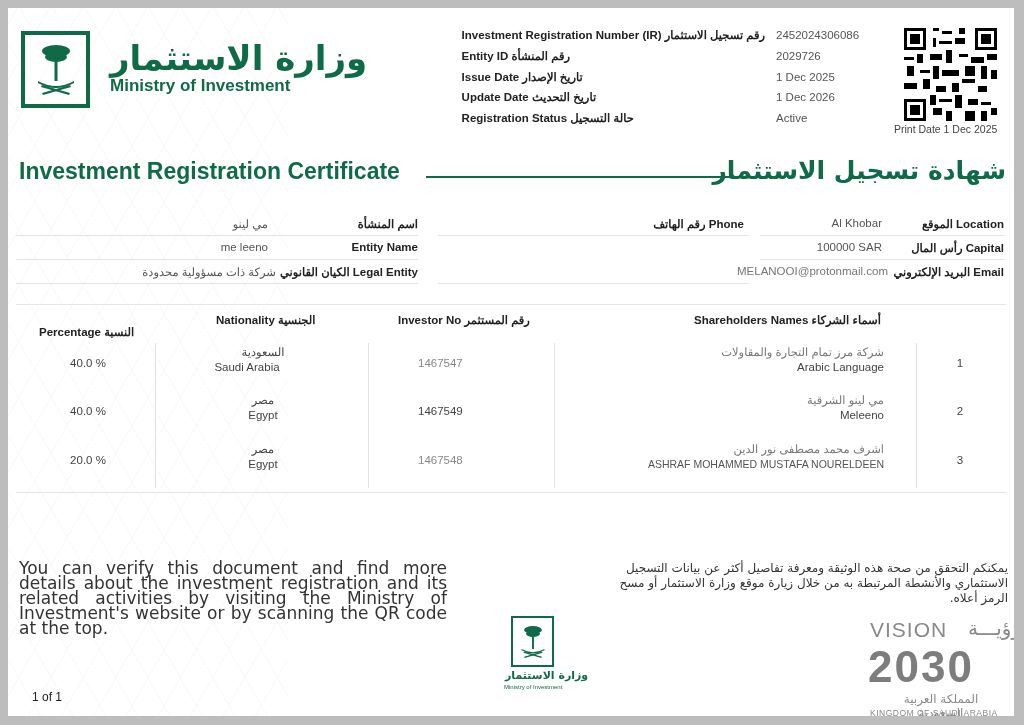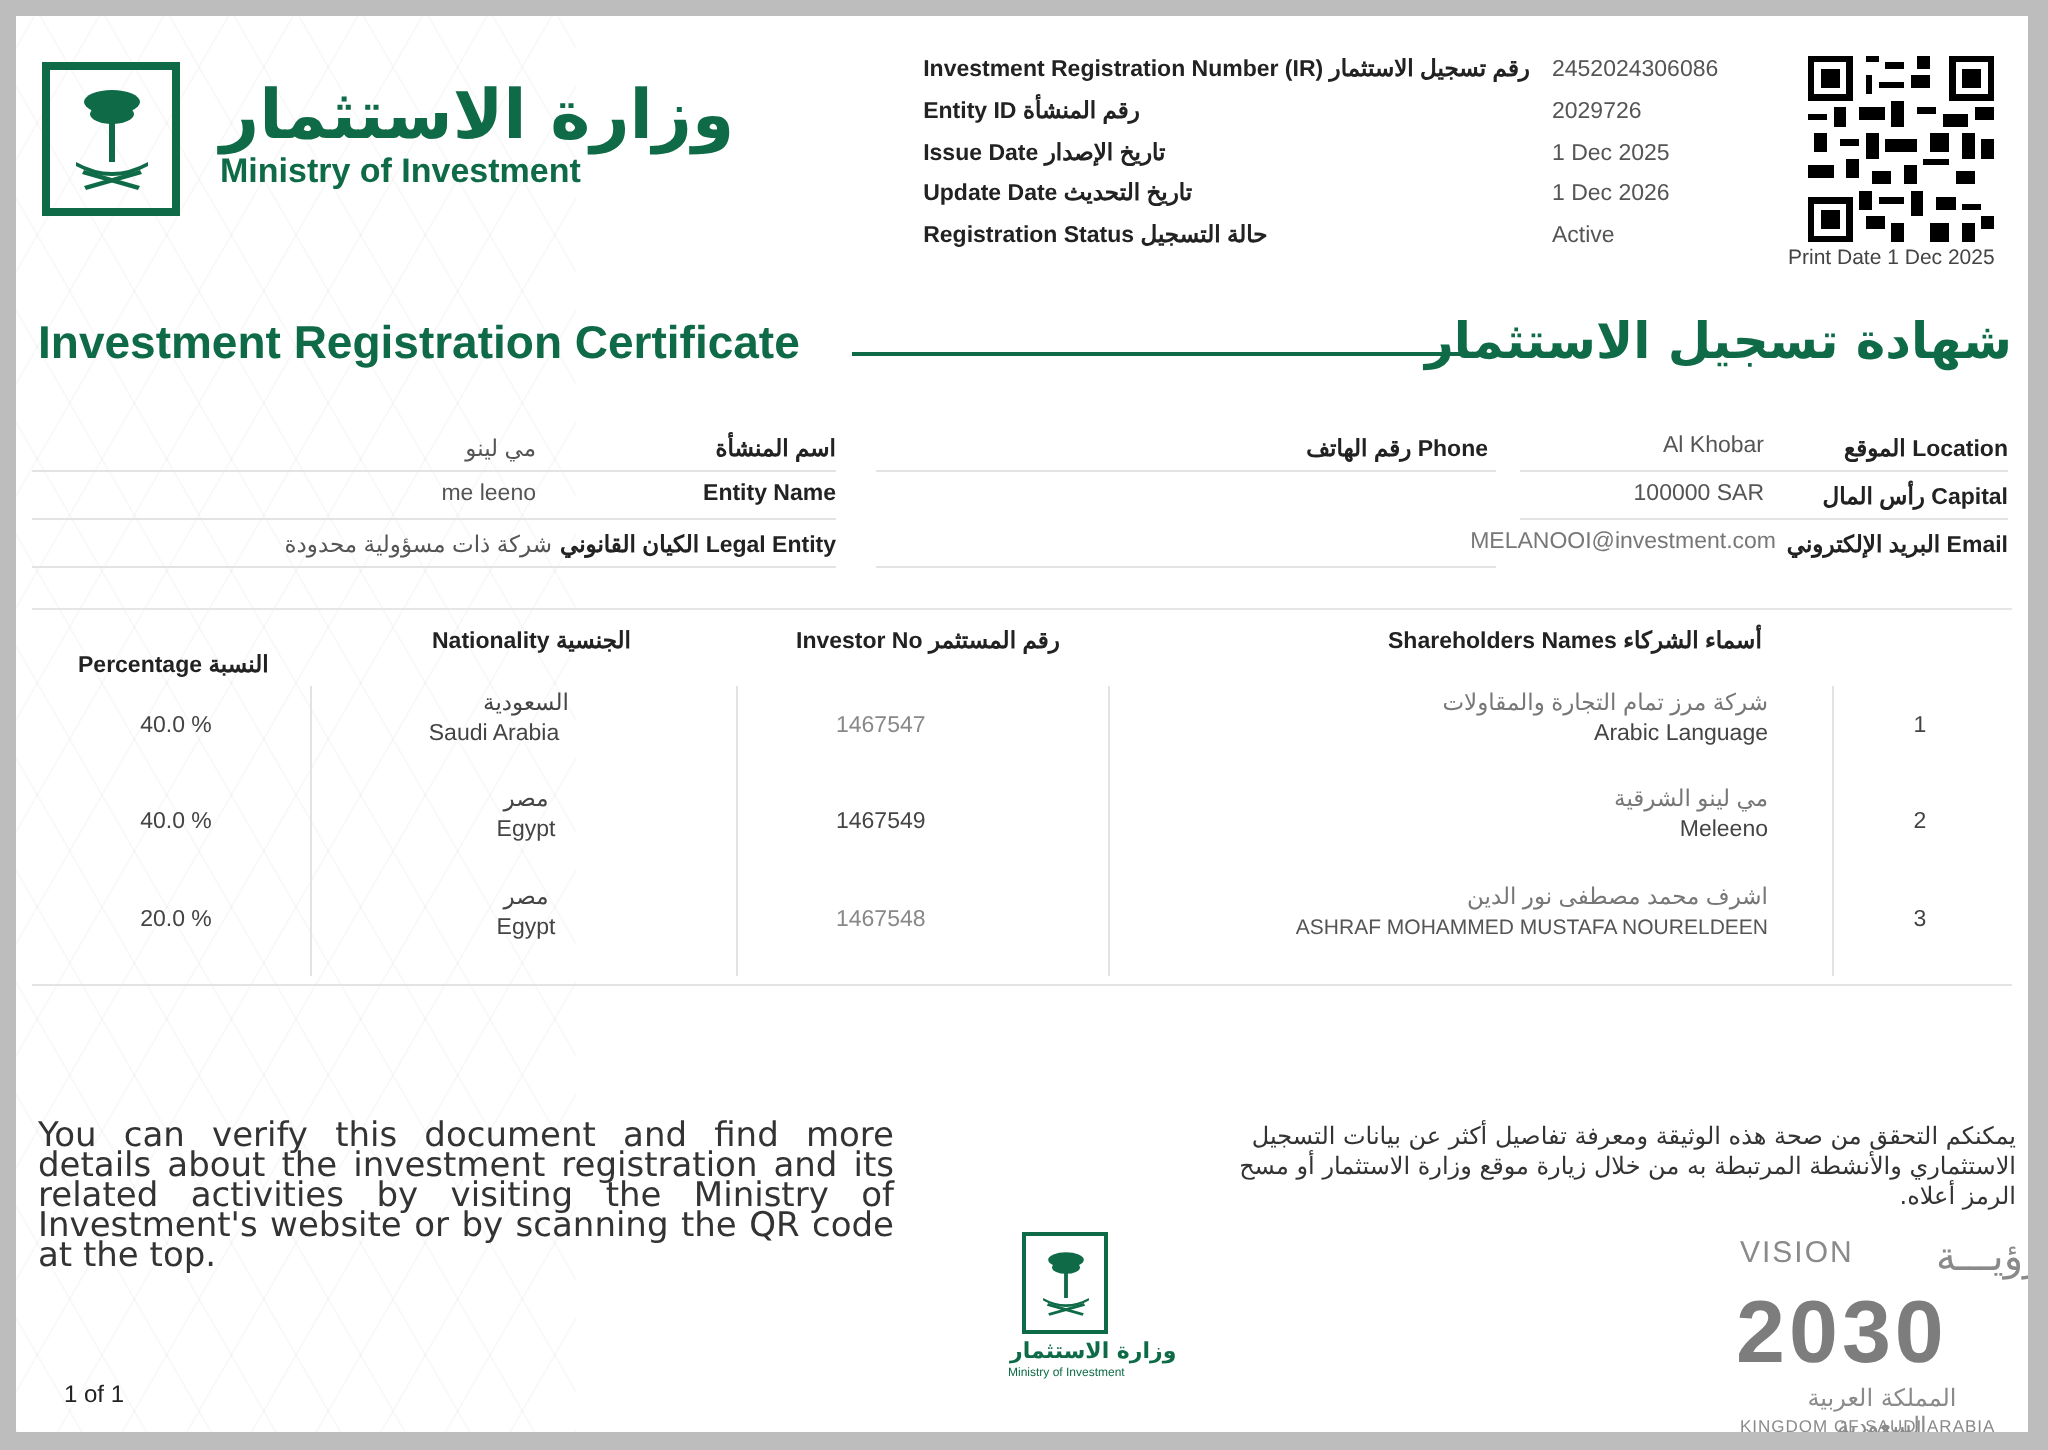--- a/index.html
+++ b/index.html
@@ -55,21 +55,21 @@
 
   
   .note-en { position: absolute; left: 11px; top: 553px; width: 428px; font-size: 17px; line-height: 15px; color: #333; font-family: "DejaVu Sans", sans-serif; text-align: justify; }
   .note-ar { position: absolute; left: 596px; top: 553px; width: 404px; font-size: 12px; line-height: 15px; color: #333; direction: rtl; text-align: right; }
   .small-logo { position: absolute; left: 503px; top: 608px; width: 43px; height: 51px; border: 2px solid #0f6b47; display:flex; align-items:center; justify-content:center; }
   .small-logo-ar { position: absolute; left: 497px; top: 661px; font-size: 11px; font-weight: bold; color: #0f6b47; direction: rtl; }
   .small-logo-en { position: absolute; left: 496px; top: 676px; font-size: 6px; color: #0f6b47; font-family: "Liberation Sans", sans-serif; }
   .pager { position: absolute; left: 24px; top: 682px; font-size: 12px; color: #222; font-family: Liberation Sans, sans-serif; }
 
   .vision { position: absolute; left: 860px; top: 608px; width: 140px; color: #8a8a8a; }
-  .vision-word { position: absolute; left: 2px; top: 2px; font-size: 15px; font-family: "Liberation Sans", sans-serif; letter-spacing: 1px; }
+  .vision-word { position: absolute; left: 2px; top: 2px; font-size: 21px; font-family: "Liberation Sans", sans-serif; letter-spacing: 1px; }
   .vision-ar { position: absolute; left: 100px; top: 0px; font-size: 20px; direction: rtl; }
   .vision-2030 { position: absolute; left: 0px; top: 26px; font-size: 44px; font-weight: bold; font-family: "Liberation Sans", sans-serif; color: #7d7d7d; letter-spacing: 2px; }
   .vision-kingdom-ar { position: absolute; left: 14px; top: 76px; font-size: 12px; direction: rtl; width: 118px; text-align: center; }
   .vision-kingdom-en { position: absolute; left: 2px; top: 92px; font-size: 8.5px; font-family: "Liberation Sans", sans-serif; letter-spacing: 0.5px; }
 </style>
 </head>
 <body>
 
 <div class="page">
   <div class="pattern"></div>
@@ -181,21 +181,21 @@
   <div class="drow" style="left:752px; top:204px; width:244px;">
     <span class="dlabel">الموقع Location</span>
     <span class="dval" style="right:122px;">Al Khobar</span>
   </div>
   <div class="drow" style="left:752px; top:228px; width:244px;">
     <span class="dlabel">رأس المال Capital</span>
     <span class="dval" style="right:122px;">100000 SAR</span>
   </div>
   <div class="drow" style="left:700px; top:252px; width:296px; border-bottom:none;">
     <span class="dlabel">البريد الإلكتروني Email</span>
-    <span class="dval" style="right:116px; color:#777;">MELANOOI@investment.com</span>
+    <span class="dval" style="right:116px; color:#777;">MELANOOI@protonmail.com</span>
   </div>
 
   <div class="tbl-top"></div>
   <div class="th" style="left:31px;margin-top:12px;">Percentage النسبة</div>
   <div class="th" style="left:208px;">Nationality الجنسية</div>
   <div class="th" style="left:390px;">Investor No رقم المستثمر</div>
   <div class="th" style="left:686px;">Shareholders Names أسماء الشركاء</div>
 
   <div class="vline" style="left:147px;"></div>
   <div class="vline" style="left:360px;"></div>

